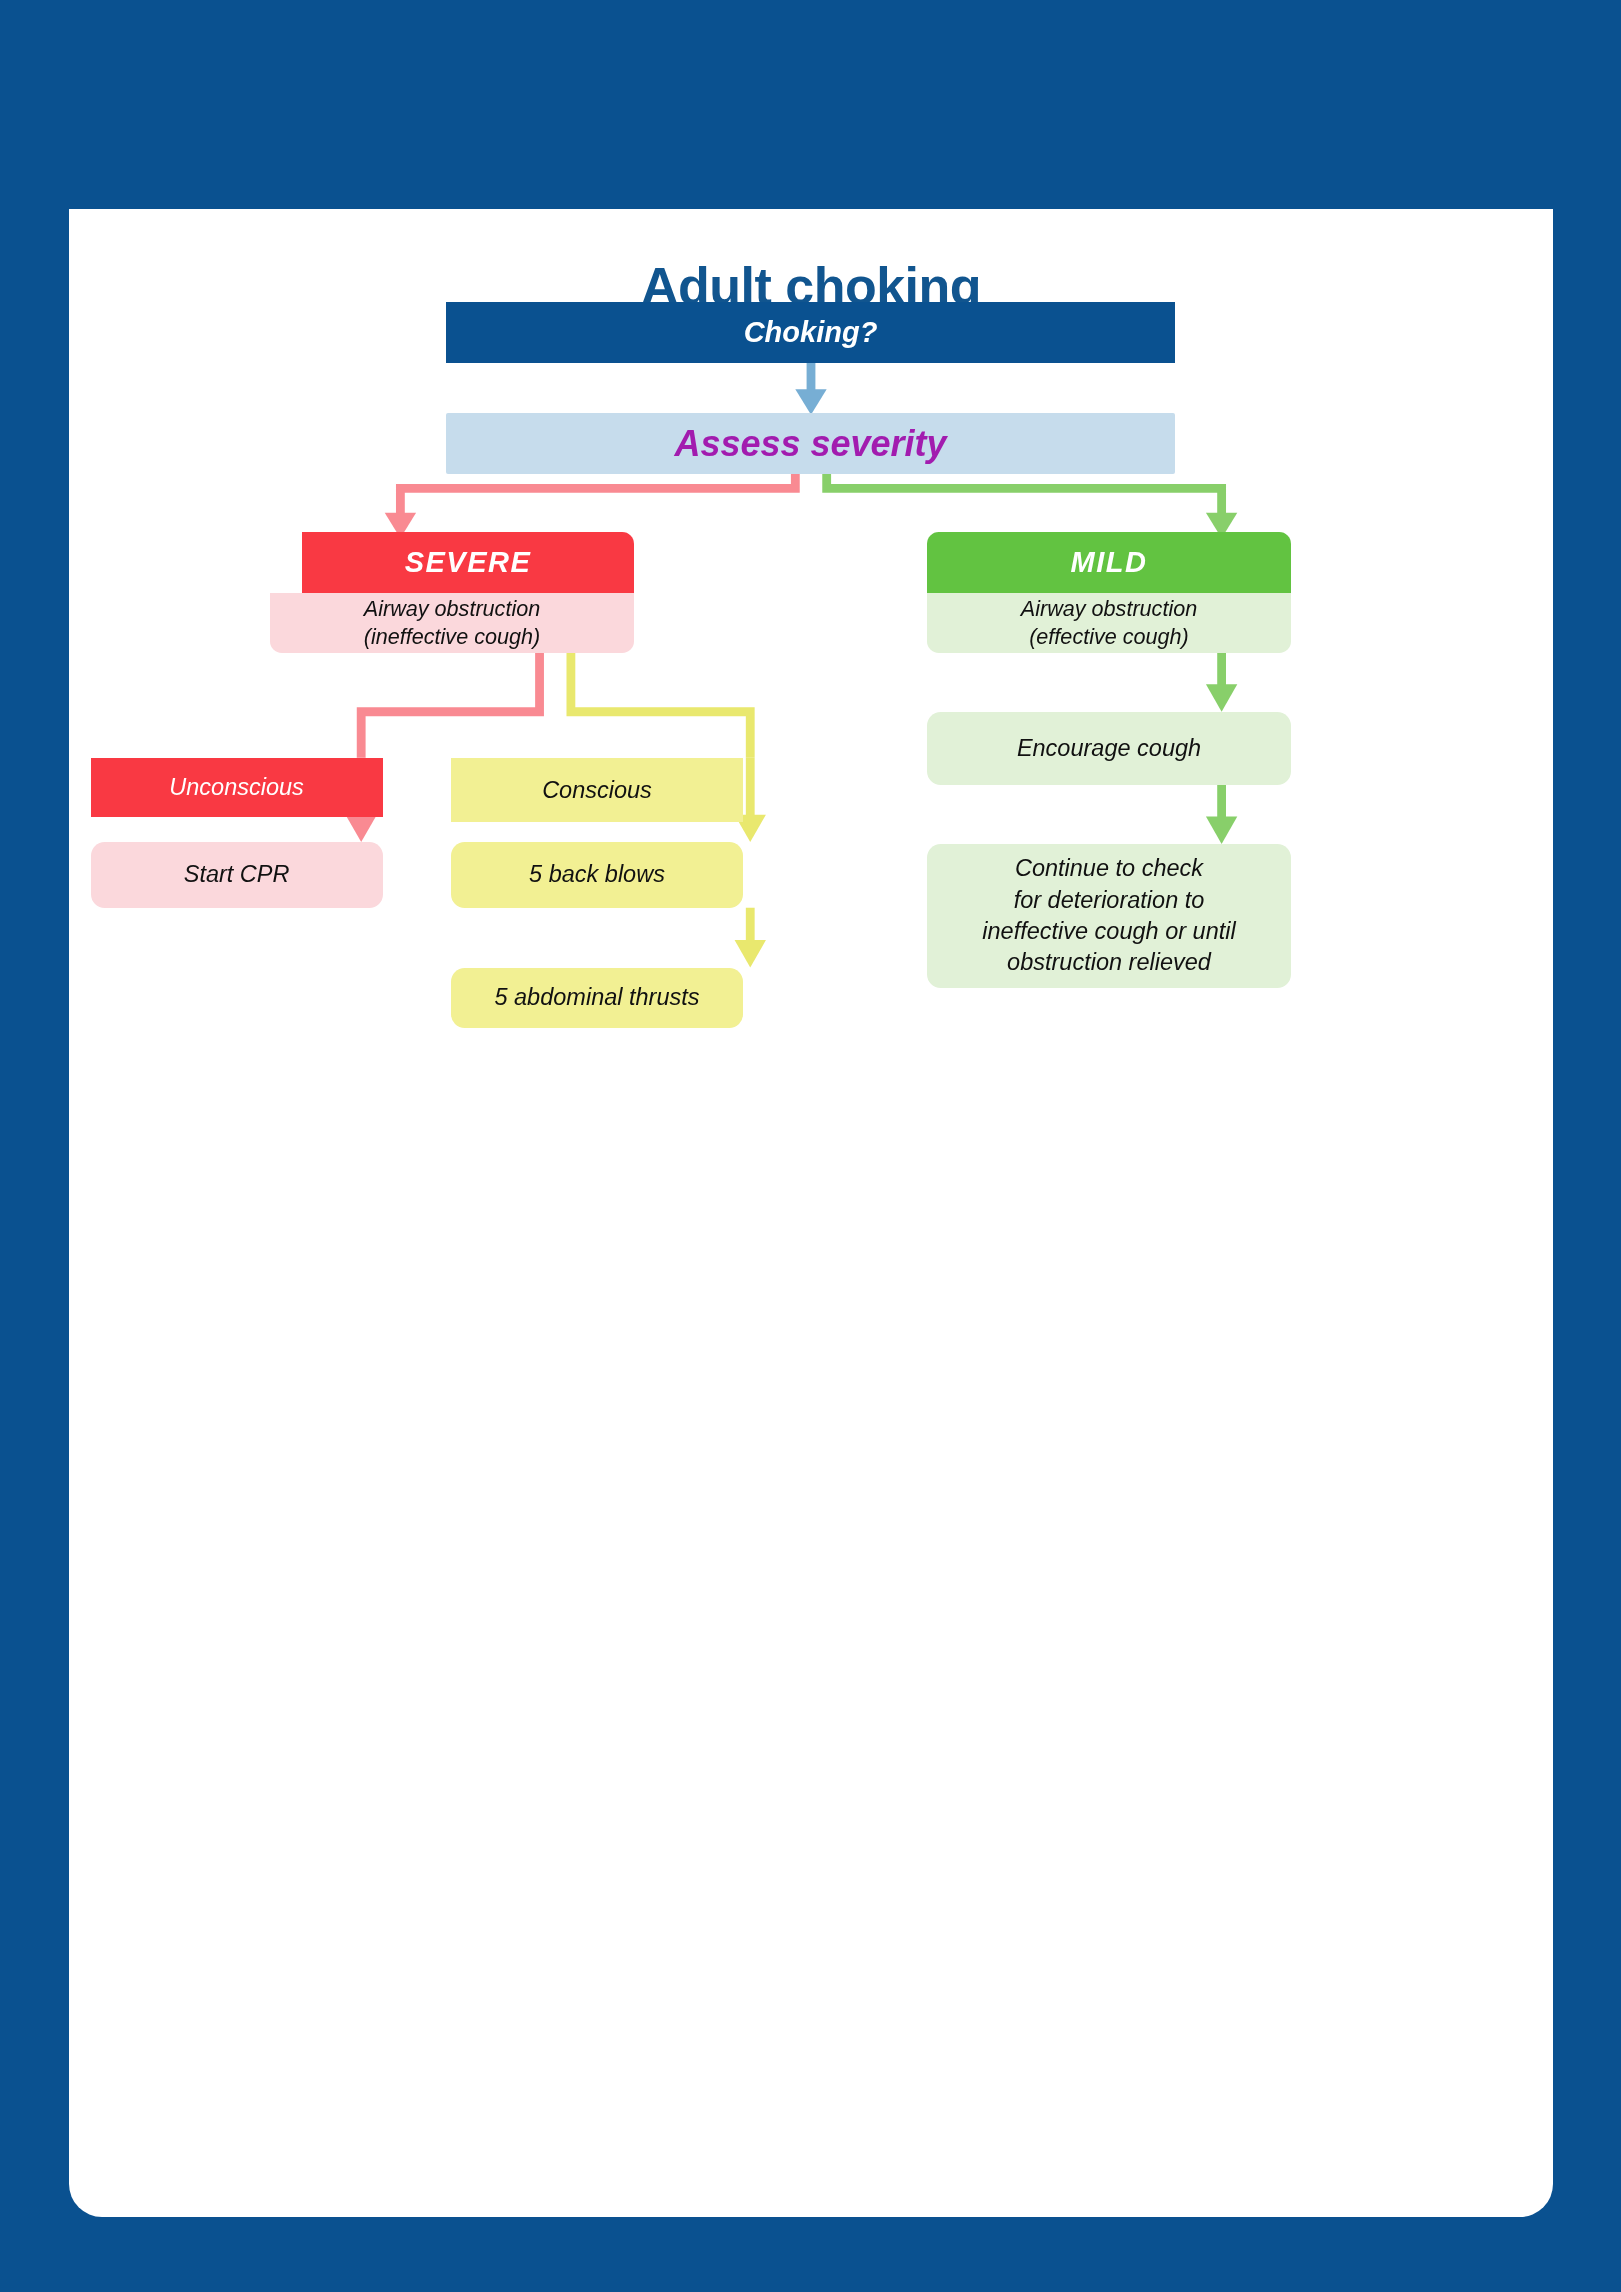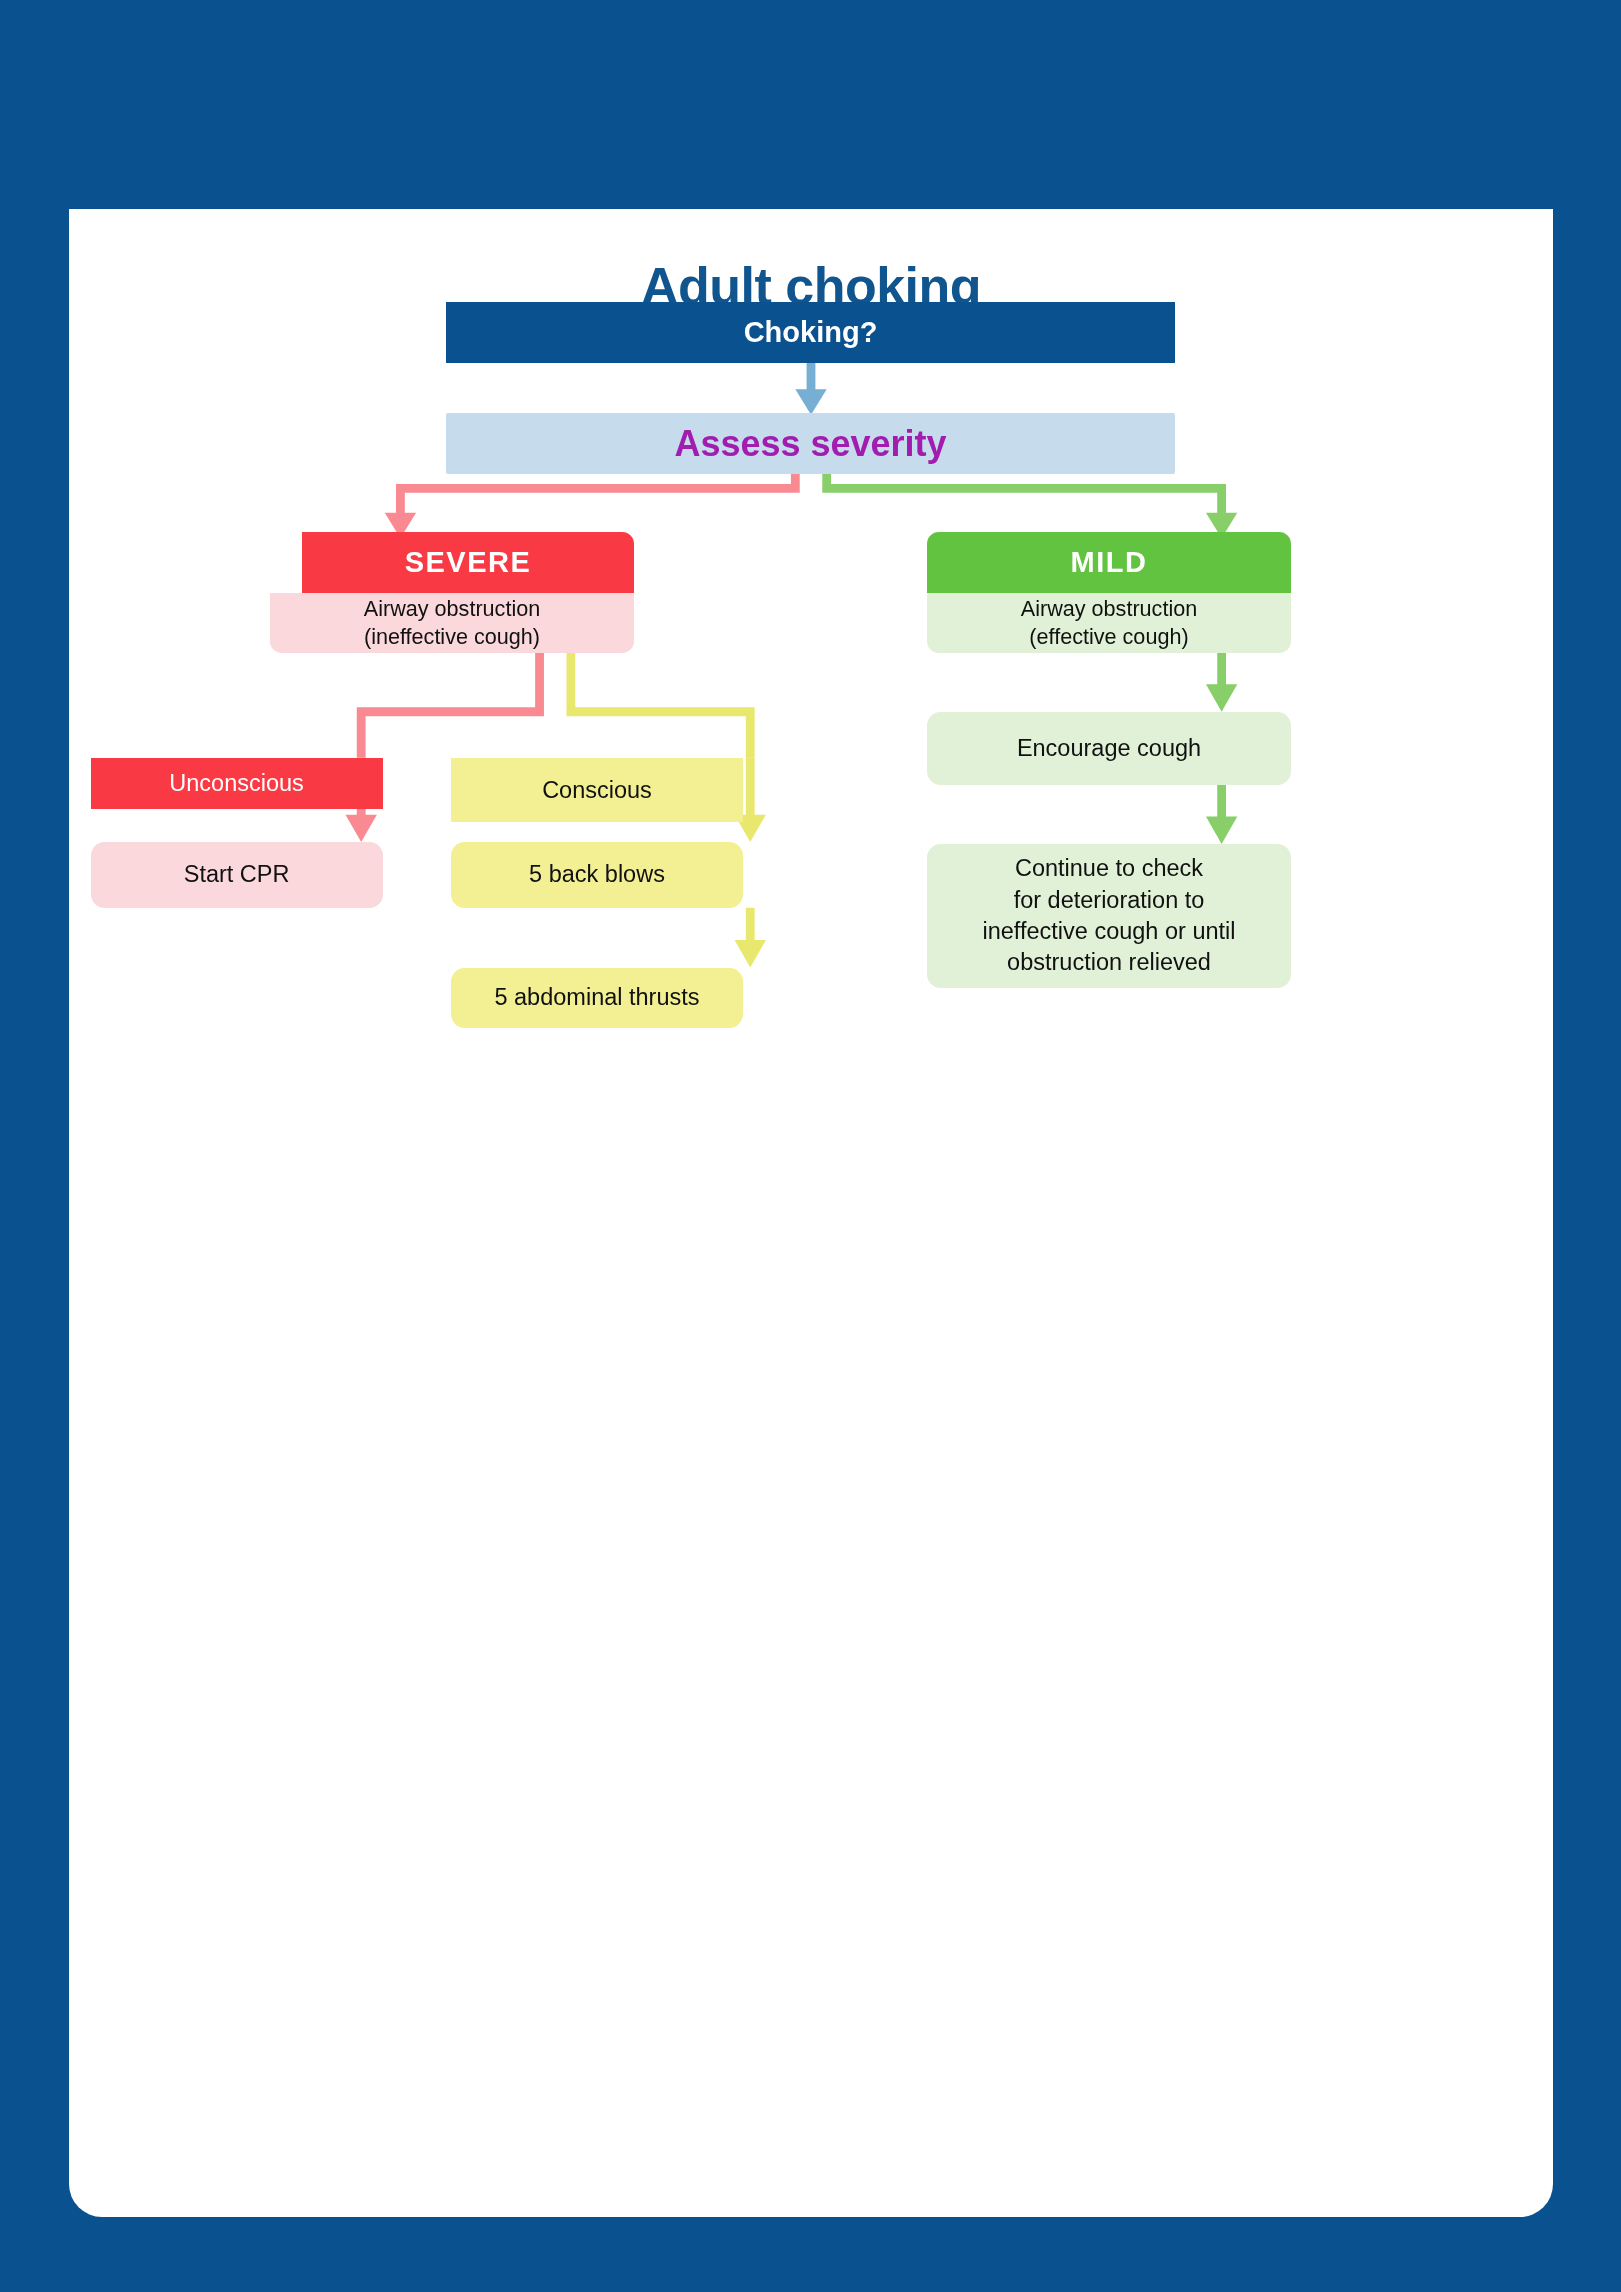--- a/index.html
+++ b/index.html
@@ -42,21 +42,21 @@
     border-bottom-left-radius:33px;
     border-bottom-right-radius:33px;
     padding-left:23px;
   }
   .title {
     position:absolute; left:0; top:47px; width:1484px; text-align:center;
     color:#11558f; font-size:52px; font-weight:bold; letter-spacing:-0.5px;
   }
 
   
-  .flow { position:absolute; left:0; top:0; width:1484px; height:2008px; }
+  .flow { position:absolute; left:0; top:0; width:1484px; height:2008px;font-style:italic; }
   .connectors { position:absolute; left:0; top:0; width:1484px; height:2008px; }
 
   .node { position:absolute; }
   .node-label { display:block; }
 
   
   .box-root {
     background:#0a5190; color:#ffffff;
     font-size:29px; font-weight:600;
     display:flex; align-items:center; justify-content:center;
@@ -180,21 +180,21 @@
         <div class="group-body body-severe" style="height:60px;">Airway obstruction
 (ineffective cough)</div>
       </div>
 
       <div class="node group" style="left:858px; top:323px; width:364px; height:121px;">
         <div class="group-head head-mild">MILD</div>
         <div class="group-body body-mild" style="height:60px;">Airway obstruction
 (effective cough)</div>
       </div>
 
-      <div class="node box-flat box-unconscious" style="left:21.6px; top:549px; width:292px; height:51px;">
+      <div class="node box-flat box-unconscious" style="left:21.6px; top:549px; width:292px; height:59px;">
         <span class="node-label">Unconscious</span>
       </div>
 
       <div class="node box-flat box-conscious" style="left:382px; top:549px; width:292px; height:64px;">
         <span class="node-label">Conscious</span>
       </div>
 
       <div class="node box-action fill-pink" style="left:21.6px; top:633px; width:292px; height:66px;">
         <span class="node-label">Start CPR</span>
       </div>

